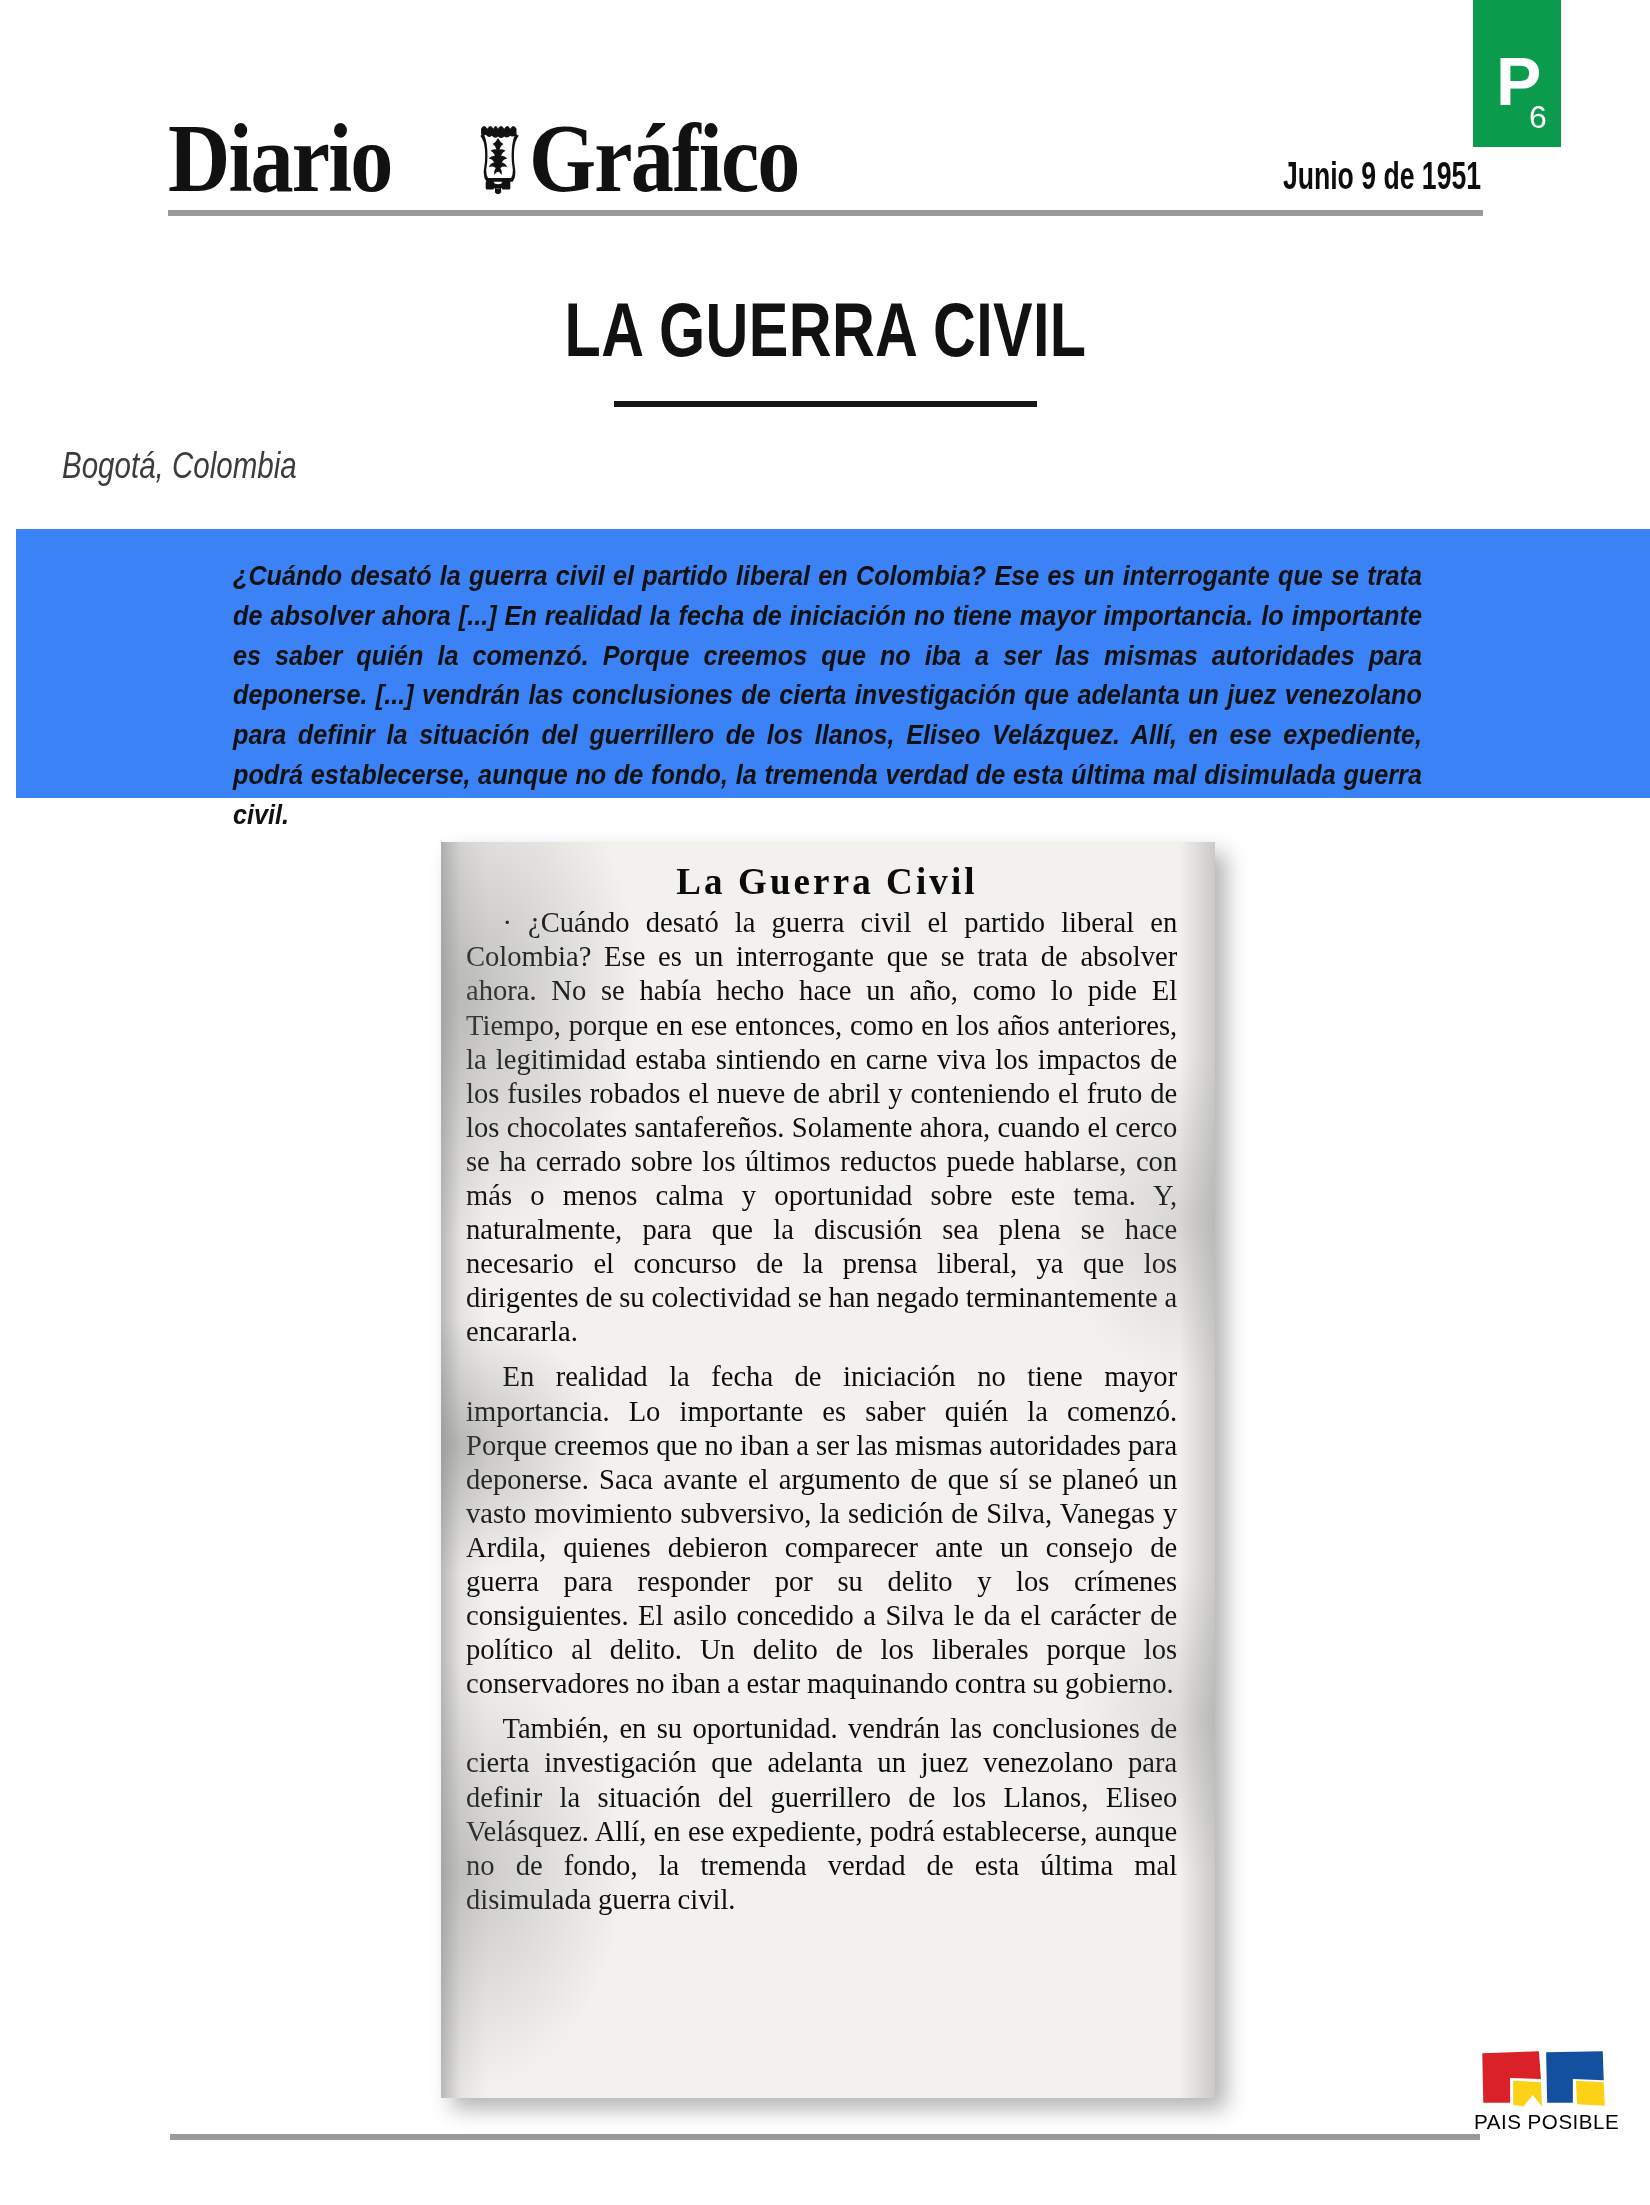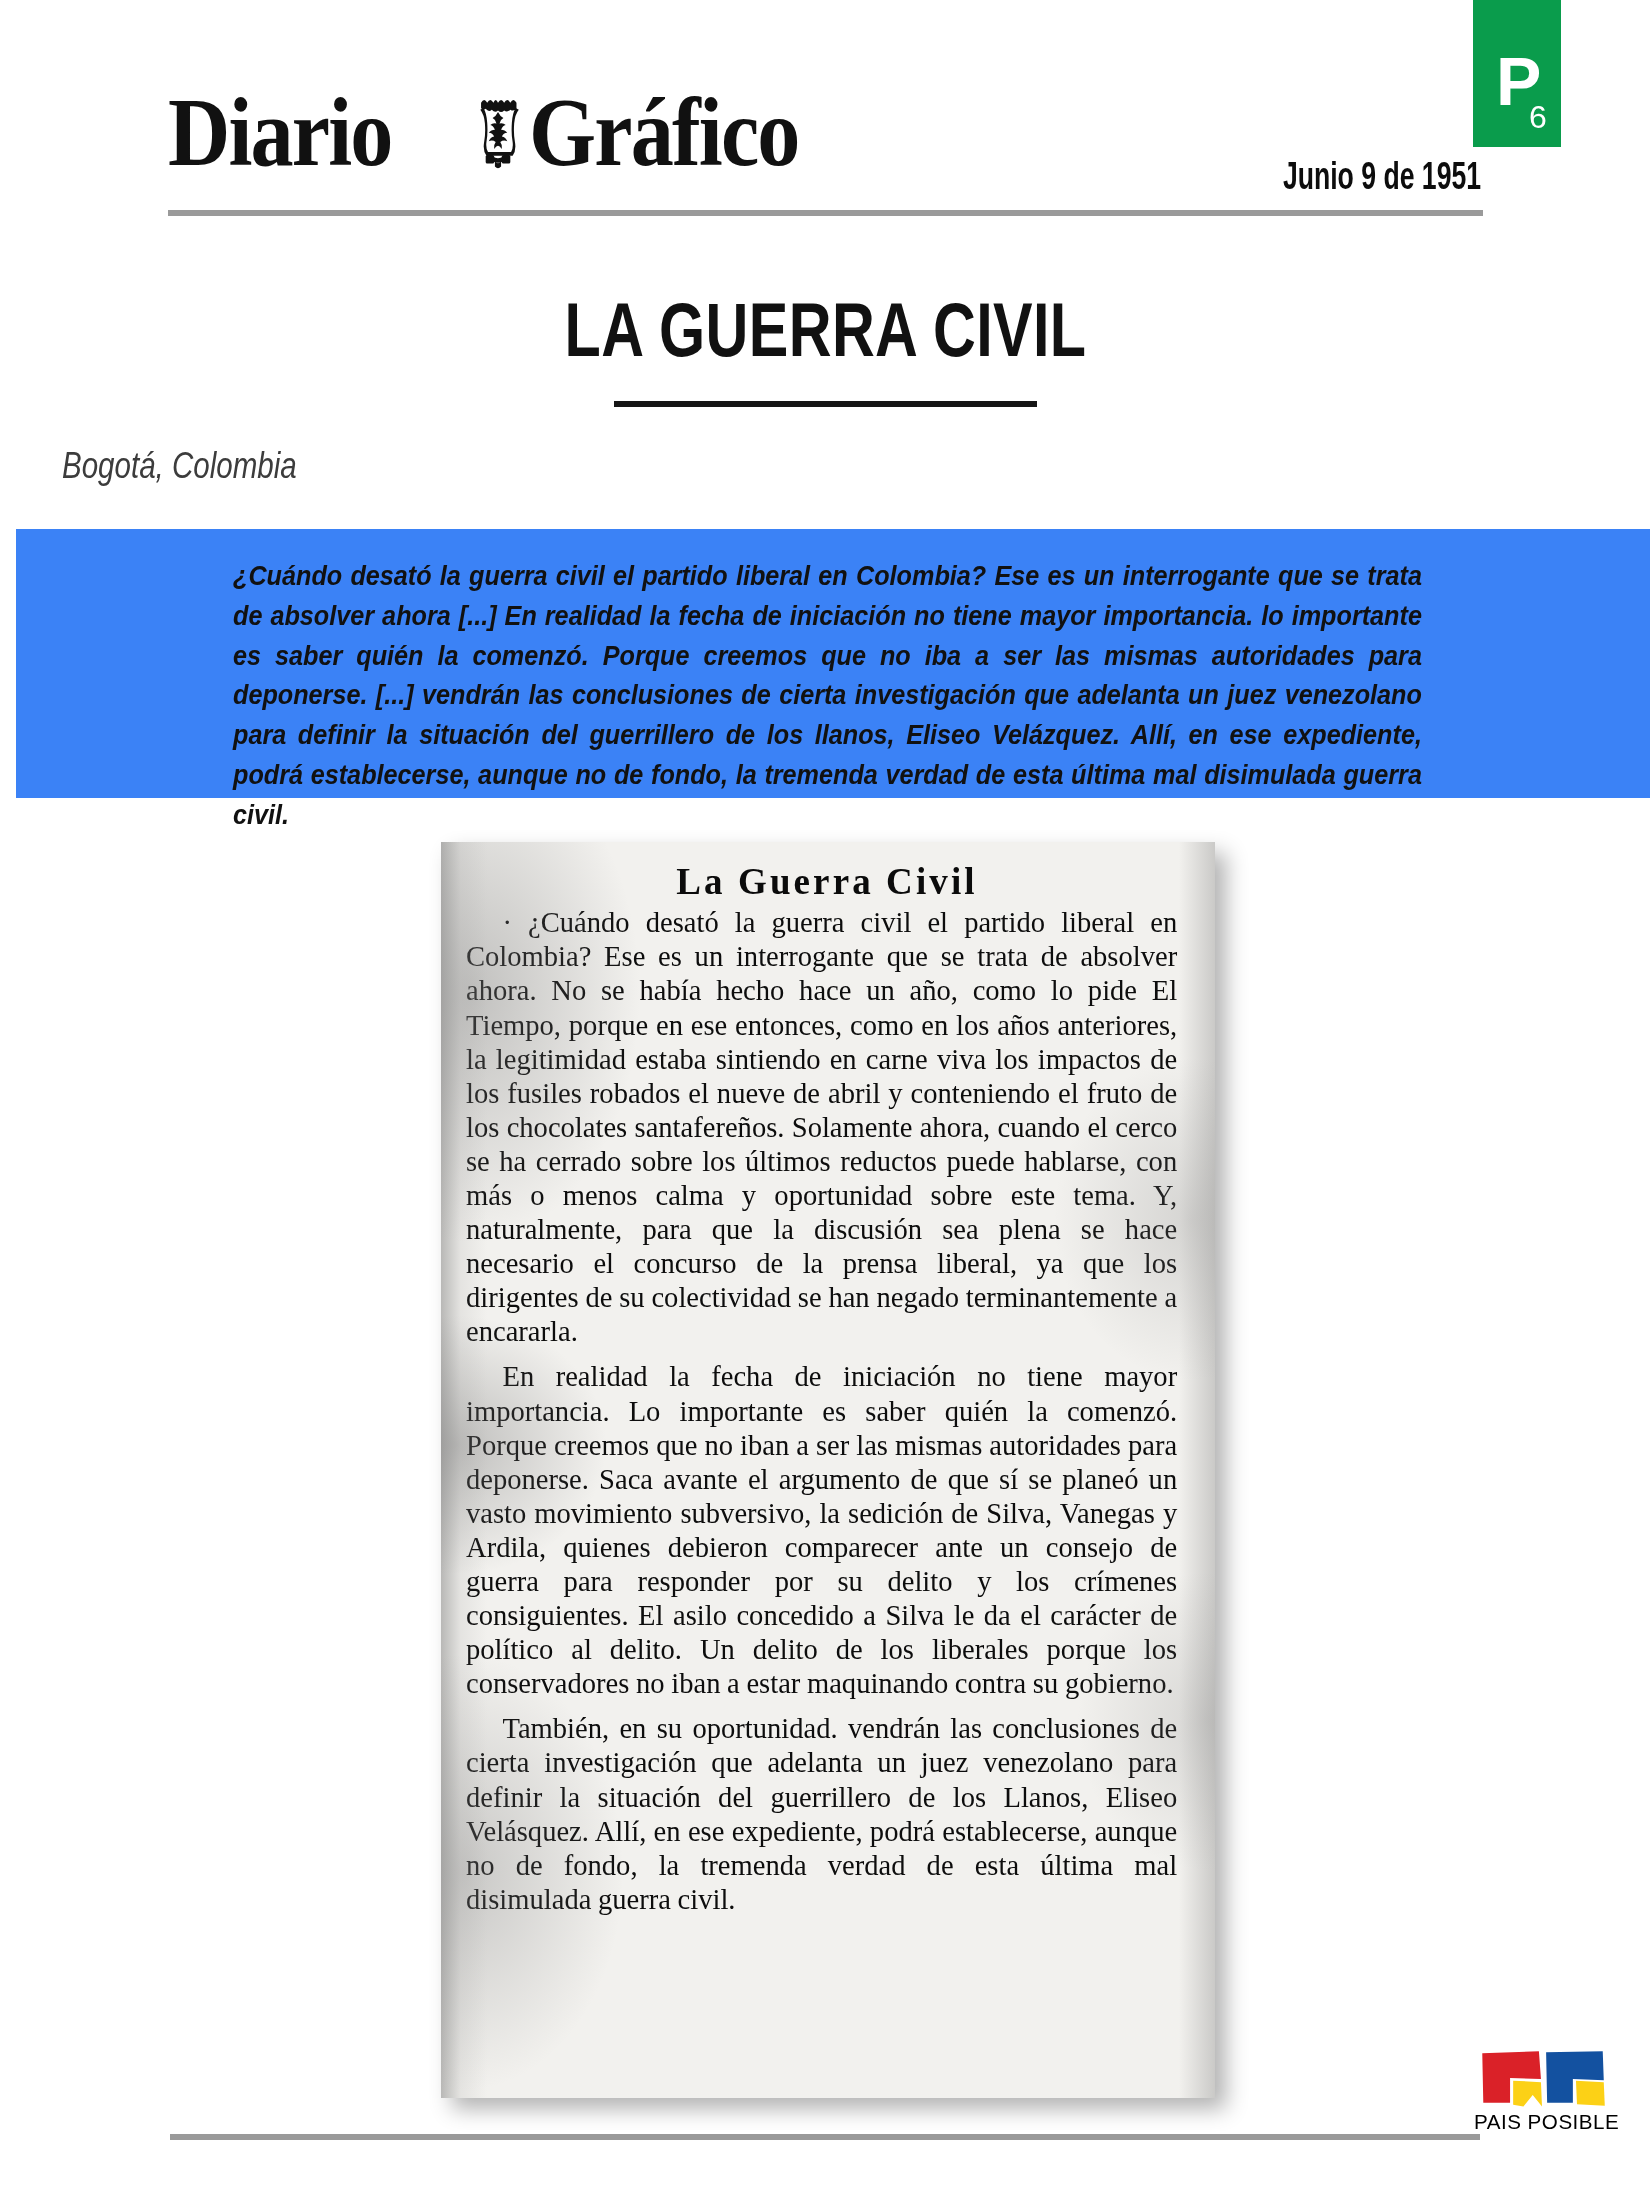--- a/index.html
+++ b/index.html
@@ -43,21 +43,21 @@
     font-size: 32px;
     font-weight: normal;
     line-height: 1;
     font-family: "Liberation Sans", sans-serif;
   }
 
   
   .masthead {
     position: absolute;
     left: 168px;
-    top: 86px;
+    top: 112px;
     width: 681px;
     height: 111px;
   }
   .masthead-word {
     position: absolute;
     top: -3.1px;
     font-family: "Liberation Serif", serif;
     font-weight: bold;
     font-size: 98px;
     line-height: 1;

